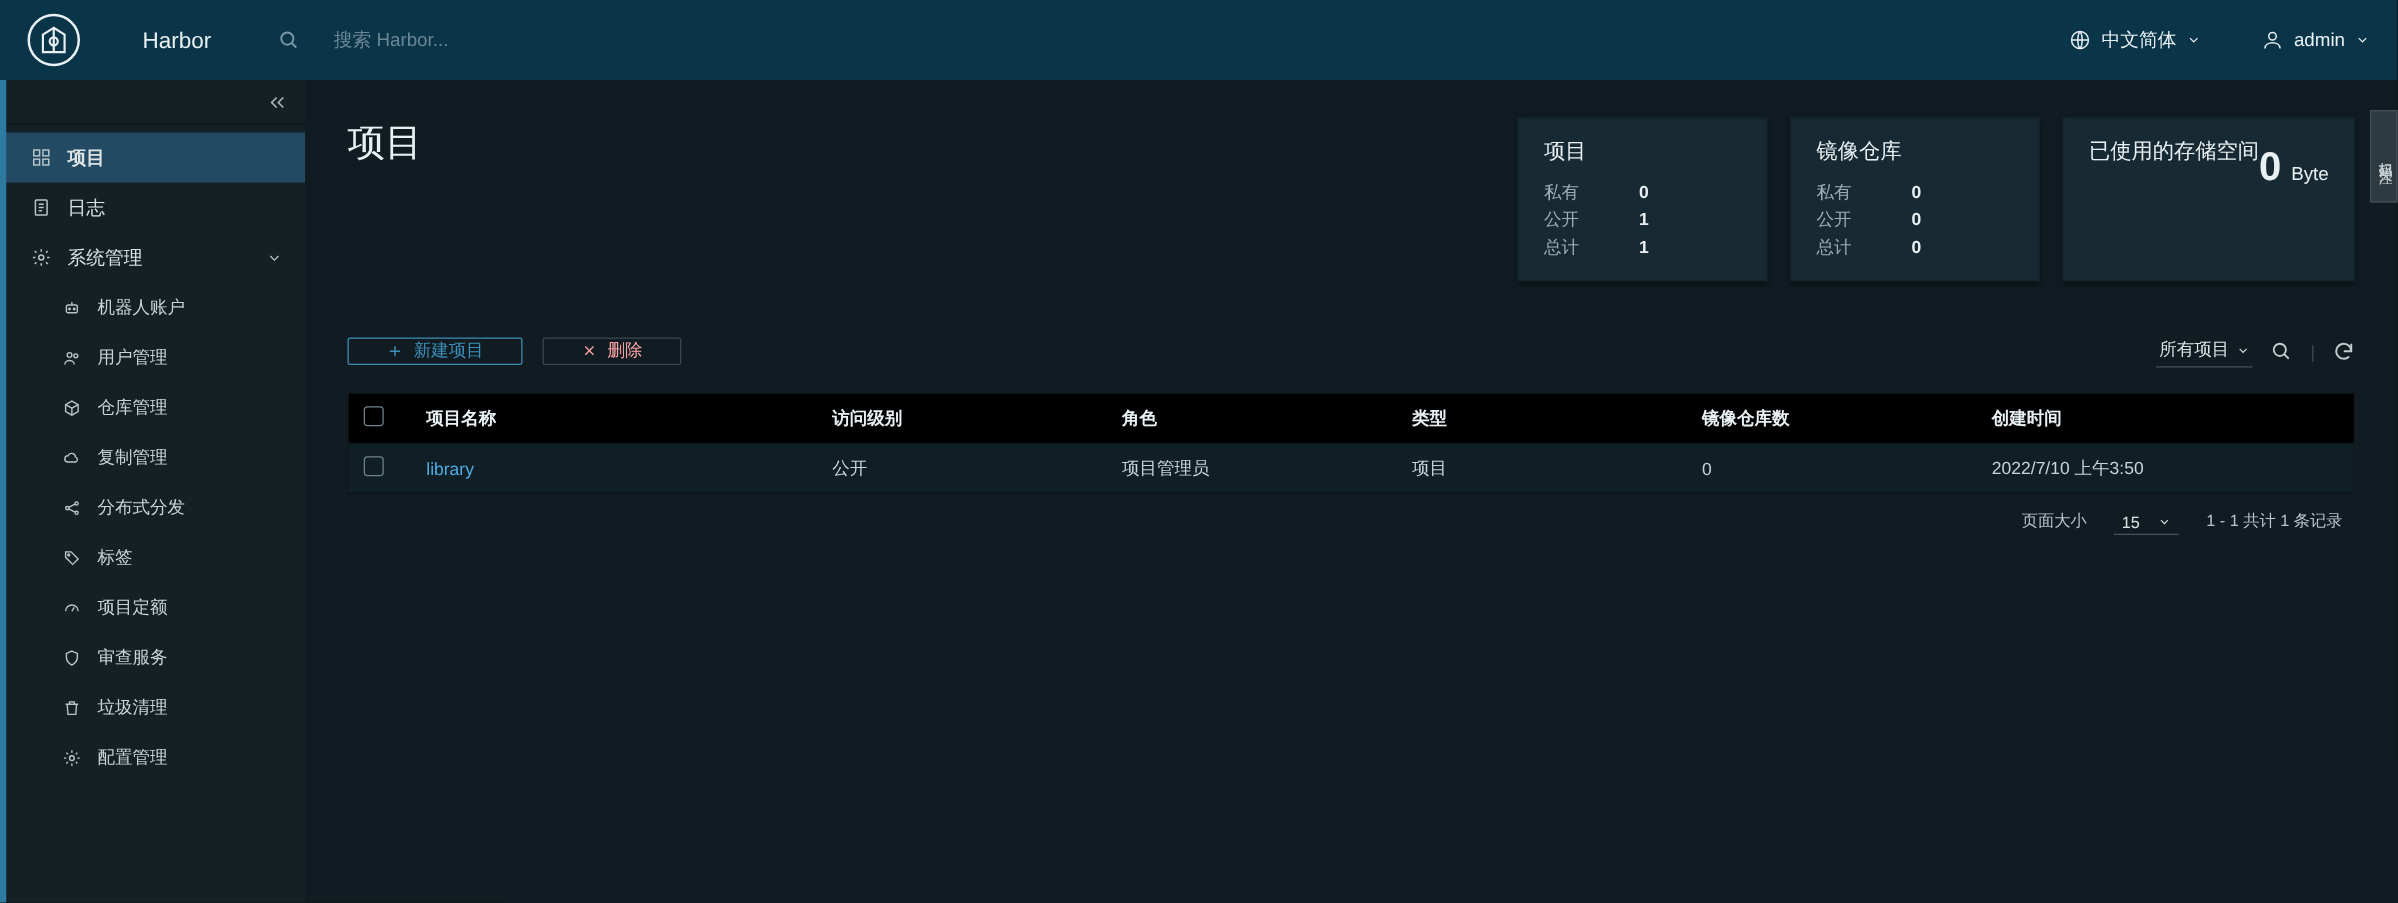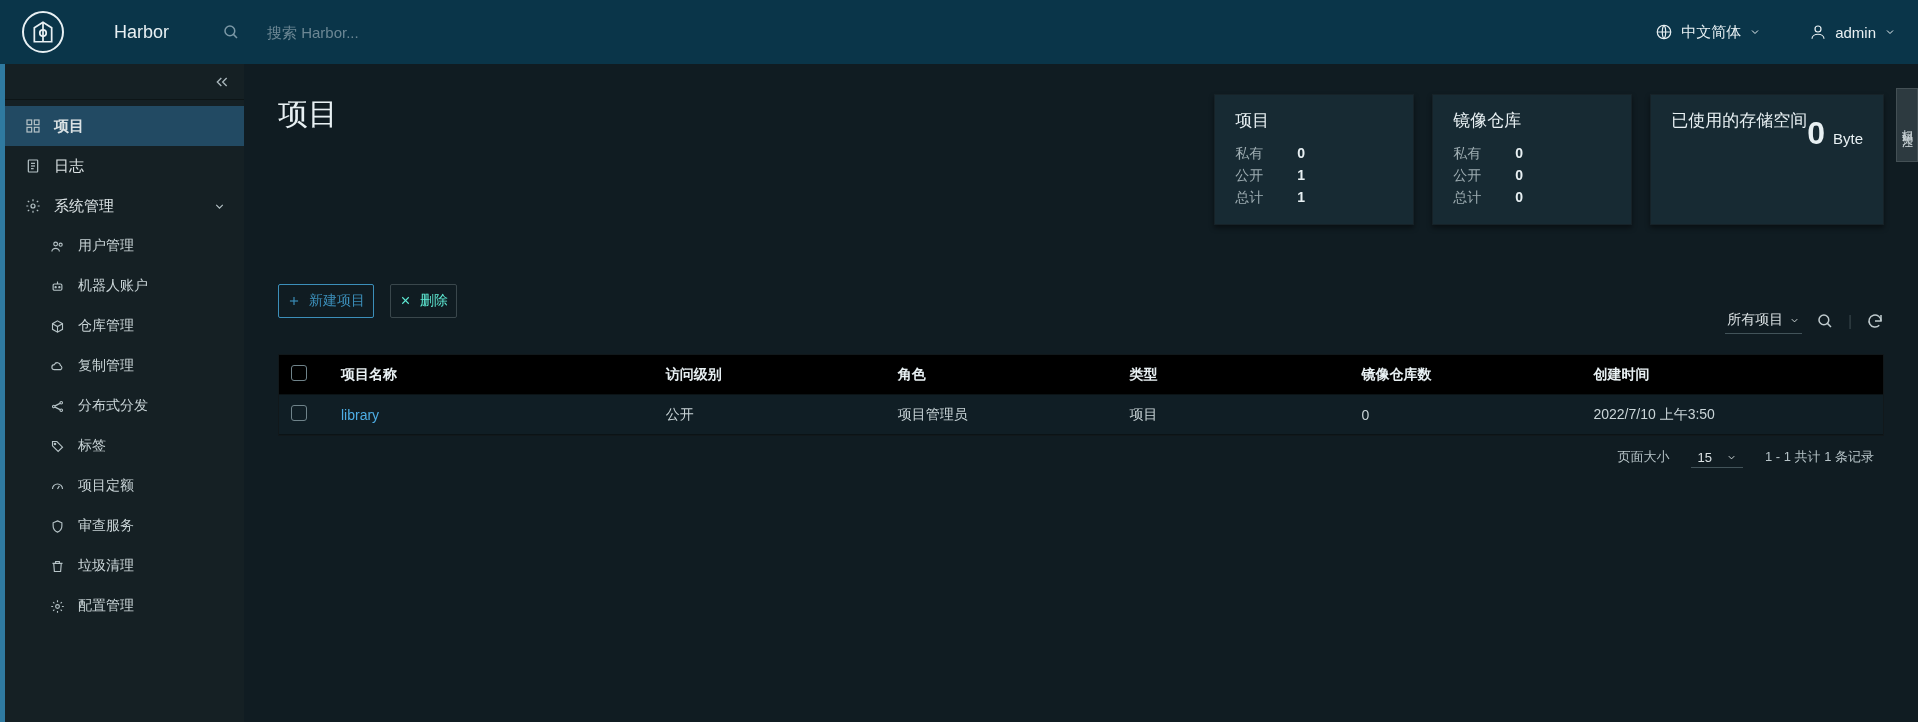--- a/index.html
+++ b/index.html
@@ -32,34 +32,34 @@
   .nav li.sub { padding-left:48px; font-size:14px; color:#c9d4d7; }
   .nav li .expand { margin-left:auto; margin-right:18px; color:#b7c4c8; }
 
   
   .main { flex:1; background:#101c22; padding:30px 34px 20px 34px; overflow:auto; position:relative; }
   .head-row { display:flex; align-items:flex-start; }
   .page-title { font-size:30px; font-weight:400; color:#e8f0f3; }
   .cards { margin-left:auto; display:flex; gap:18px; }
   .card { background:#172a33; border:1px solid #162228; padding:14px 20px 16px 20px; min-width:200px; box-shadow:0 3px 5px rgba(0,0,0,.45); }
   .card h4 { font-size:17px; font-weight:400; color:#e8f0f3; margin-bottom:10px; }
-  .stat-row { display:flex; gap:34px; font-size:14px; color:#c0cbce; line-height:22px; }
+  .stat-row { display:flex; gap:48px; font-size:14px; color:#c0cbce; line-height:22px; }
   .stat-row .lbl { color:#9eadb2; }
   .stat-row .val { color:#e8f0f3; font-weight:600; }
   .card.storage { display:flex; }
   .card.storage .big { display:flex; align-items:baseline; justify-content:center; gap:8px; margin-top:6px; }
   .card.storage .big .num { font-size:32px; font-weight:600; color:#e8f0f3; }
   .card.storage .big .unit { font-size:15px; color:#e8f0f3; }
 
   
   .toolbar { margin-top:42px; display:flex; align-items:center; }
-  .btn { display:inline-flex; align-items:center; gap:8px; height:34px; padding:0 8px; border:1px solid #3c8fba; color:#3c8fba; background:transparent; font-size:14px; cursor:pointer; border-radius:2px; }
+  .btn { display:inline-flex; align-items:center; gap:8px; height:22px; padding:0 30px; border:1px solid #3c8fba; color:#3c8fba; background:transparent; font-size:14px; cursor:pointer; border-radius:2px; }
   .btn + .btn { margin-left:16px; }
-  .btn.disabled { border-color:#3a474c; color:#5eead4; cursor:not-allowed; }
-  .toolbar .right { margin-left:auto; display:flex; align-items:center; gap:14px;margin-top:40px; }
+  .btn.disabled { border-color:#3a474c; color:#fca5a5; cursor:not-allowed; }
+  .toolbar .right { margin-left:auto; display:flex; align-items:center; gap:14px; }
   .filter-sel { display:flex; align-items:center; gap:6px; border-bottom:1px solid #425359; padding:4px 2px; color:#dbe2e4; font-size:14px; cursor:pointer; }
   .icon-btn { color:#c0cbce; cursor:pointer; display:inline-flex; }
 
   
   .table { margin-top:20px; border:1px solid #11181b; }
   .trow { display:grid; grid-template-columns:50px 1.4fr 1fr 1fr 1fr 1fr 1.3fr; align-items:center; min-height:40px; padding:4px 0; }
   .thead { background:#000000; border-bottom:1px solid #0b1316; font-weight:600; color:#e8f0f3; font-size:14px; }
   .trow > div { padding:0 12px; }
   .tbody .trow { background:#101e25; border-bottom:1px solid #0b1316; color:#c9d4d7; }
   .chk { width:16px; height:16px; border:1px solid #6f838a; border-radius:3px; display:inline-block; cursor:pointer; }
@@ -171,37 +171,37 @@
         <span>系统管理</span>
         <span class="expand">
             <svg width="13" height="13" viewBox="0 0 24 24" fill="none" stroke="currentColor" stroke-width="2">
               <polyline points="6 9 12 15 18 9"></polyline>
             </svg>
           </span>
       </li>
       <li class="sub">
         <span class="icon">
             <svg width="15" height="15" viewBox="0 0 24 24" fill="none" stroke="currentColor" stroke-width="1.8">
-              <circle cx="9" cy="8" r="3"></circle>
-              <circle cx="17" cy="9" r="2.5"></circle>
-              <path d="M3 20c0-3 3-5 6-5s6 2 6 5"></path>
-            </svg>
-          </span>
-        <span>用户管理</span>
-      </li>
-      <li class="sub">
-        <span class="icon">
-            <svg width="15" height="15" viewBox="0 0 24 24" fill="none" stroke="currentColor" stroke-width="1.8">
               <rect x="5" y="8" width="14" height="10" rx="2"></rect>
               <circle cx="9" cy="13" r="1"></circle>
               <circle cx="15" cy="13" r="1"></circle>
               <line x1="12" y1="4" x2="12" y2="8"></line>
             </svg>
           </span>
         <span>机器人账户</span>
+      </li>
+      <li class="sub">
+        <span class="icon">
+            <svg width="15" height="15" viewBox="0 0 24 24" fill="none" stroke="currentColor" stroke-width="1.8">
+              <circle cx="9" cy="8" r="3"></circle>
+              <circle cx="17" cy="9" r="2.5"></circle>
+              <path d="M3 20c0-3 3-5 6-5s6 2 6 5"></path>
+            </svg>
+          </span>
+        <span>用户管理</span>
       </li>
       <li class="sub">
         <span class="icon">
             <svg width="15" height="15" viewBox="0 0 24 24" fill="none" stroke="currentColor" stroke-width="1.8">
               <path d="M12 3l8 4.5v9L12 21l-8-4.5v-9z"></path>
               <path d="M4 7.5l8 4.5 8-4.5M12 12v9"></path>
             </svg>
           </span>
         <span>仓库管理</span>
       </li>

